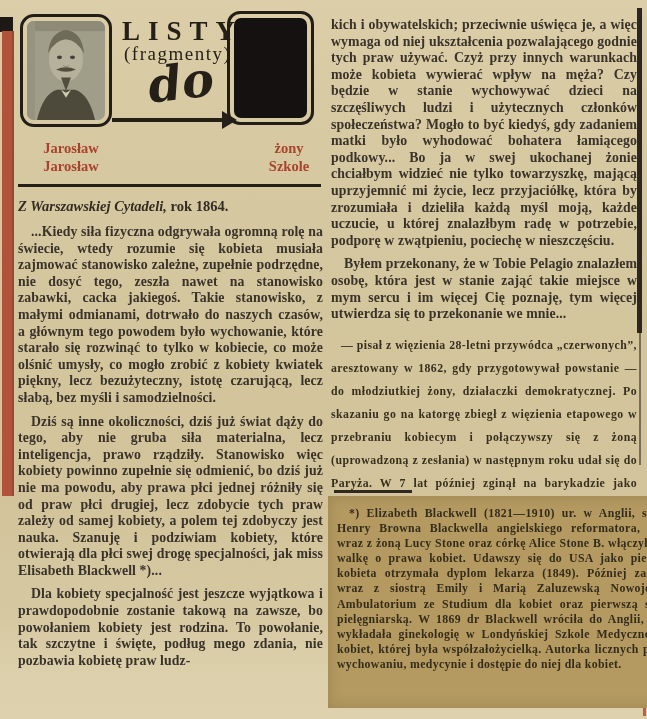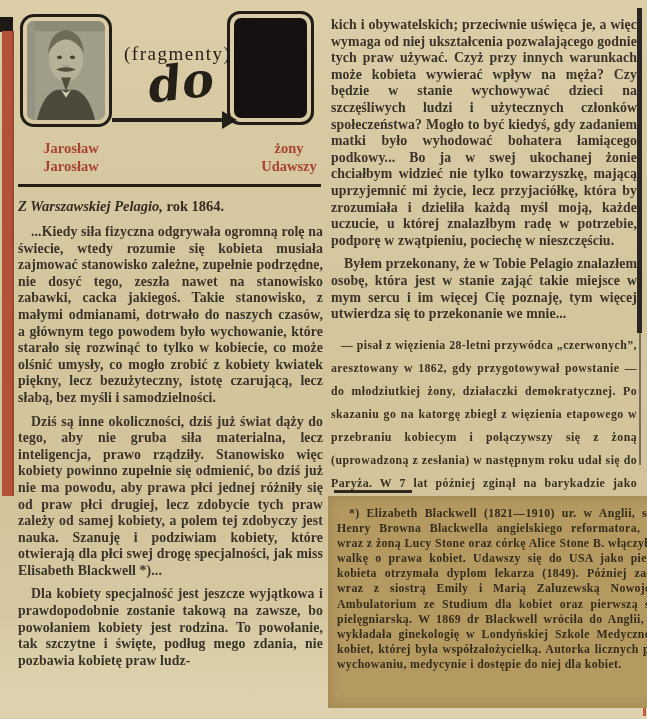--- a/index.html
+++ b/index.html
@@ -103,43 +103,44 @@
           <ellipse cx="39" cy="38" rx="17" ry="22" fill="#b6b19b"></ellipse>
           <path d="M21,32 Q23,11 39,9 Q55,11 57,32 Q50,19 39,18 Q28,19 21,32 Z" fill="#6e6b58"></path>
           <ellipse cx="32.5" cy="36" rx="2.6" ry="1.8" fill="#454235"></ellipse>
           <ellipse cx="45.5" cy="36" rx="2.6" ry="1.8" fill="#454235"></ellipse>
           <path d="M29,48 Q39,43.5 49,48 Q39,52.5 29,48 Z" fill="#514e3d"></path>
           <path d="M34,56 L44,56 L39,69 Z" fill="#514e3d"></path>
           <path d="M36,44 Q39,46 42,44" stroke="#8c8872" stroke-width="1" fill="none"></path>
         </svg>
       </div>
 
+      <div class="masthead-title">LISTY</div>
       <div class="masthead-sub">(fragmenty)</div>
       <div class="do-script">do</div>
       <div class="arrow-shaft"></div>
       <div class="arrow-head"></div>
 
       <div class="black-frame">
         <div class="black-fill"></div>
       </div>
 
       <div class="name name-left">
         <div>Jarosław</div>
         <div>Jarosław</div>
       </div>
       <div class="name name-right">
         <div>żony</div>
-        <div>Udawszy</div>
+        <div>Szkole</div>
       </div>
 
       <div class="header-rule"></div>
     </div>
 
     <div class="dateline">
-      <span class="it">Z Warszawskiej Pelagio,</span>
+      <span class="it">Z Warszawskiej Cytadeli,</span>
       <span class="rm">rok 1864.</span>
     </div>
 
     <p class="body indent">...Kiedy siła fizyczna odgrywała ogromną rolę na świecie, wtedy rozumie się kobieta musiała zajmować stanowisko zależne, zupełnie podrzędne, nie dosyć tego, zeszła nawet na stanowisko zabawki, cacka jakiegoś. Takie stanowisko, z małymi odmianami, dotrwało do naszych czasów, a głównym tego powodem było wychowanie, które starało się rozwinąć to tylko w kobiecie, co może olśnić umysły, co mogło zrobić z kobiety kwiatek piękny, lecz bezużyteczny, istotę czarującą, lecz słabą, bez myśli i samodzielności.</p>
     <p class="body indent">Dziś są inne okoliczności, dziś już świat dąży do tego, aby nie gruba siła materialna, lecz inteligencja, prawo rządziły. Stanowisko więc kobiety powinno zupełnie się odmienić, bo dziś już nie ma powodu, aby prawa płci jednej różniły się od praw płci drugiej, lecz zdobycie tych praw zależy od samej kobiety, a polem tej zdobyczy jest nauka. Szanuję i podziwiam kobiety, które otwierają dla płci swej drogę specjalności, jak miss Elisabeth Blackwell *)...</p>
     <p class="body indent">Dla kobiety specjalność jest jeszcze wyjątkowa i prawdopodobnie zostanie takową na zawsze, bo powołaniem kobiety jest rodzina. To powołanie, tak szczytne i święte, podług mego zdania, nie pozbawia kobietę praw ludz-</p>
   </div>
 
   <div class="col-right">
     <p class="body">kich i obywatelskich; przeciwnie uświęca je, a więc wymaga od niej ukształcenia pozwalającego godnie tych praw używać. Czyż przy innych warunkach może kobieta wywierać wpływ na męża? Czy będzie w stanie wychowywać dzieci na szczęśliwych ludzi i użytecznych członków społeczeństwa? Mogło to być kiedyś, gdy zadaniem matki było wyhodować bohatera łamiącego podkowy... Bo ja w swej ukochanej żonie chciałbym widzieć nie tylko towarzyszkę, mającą uprzyjemnić mi życie, lecz przyjaciółkę, która by zrozumiała i dzieliła każdą myśl moją, każde uczucie, u której znalazłbym radę w potrzebie, podporę w zwątpieniu, pociechę w nieszczęściu.</p>

